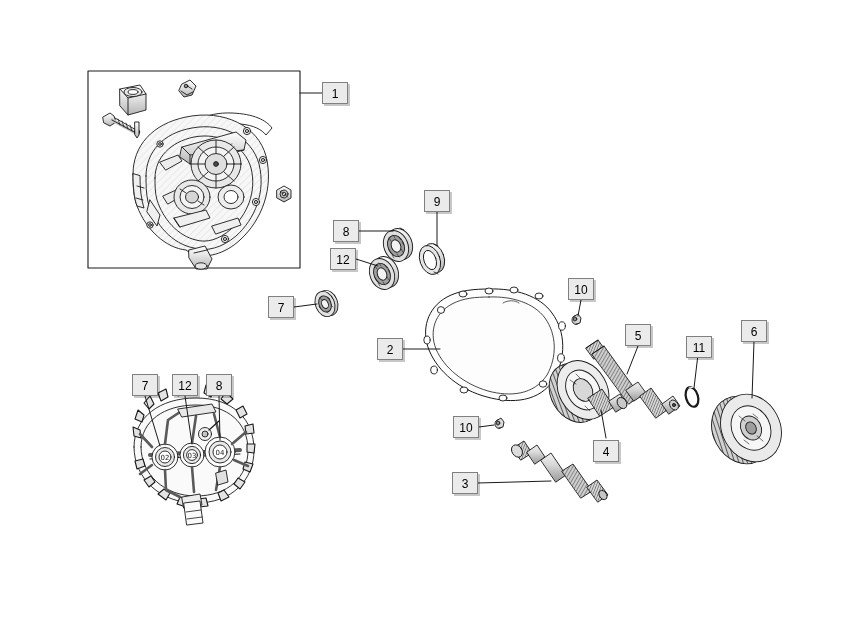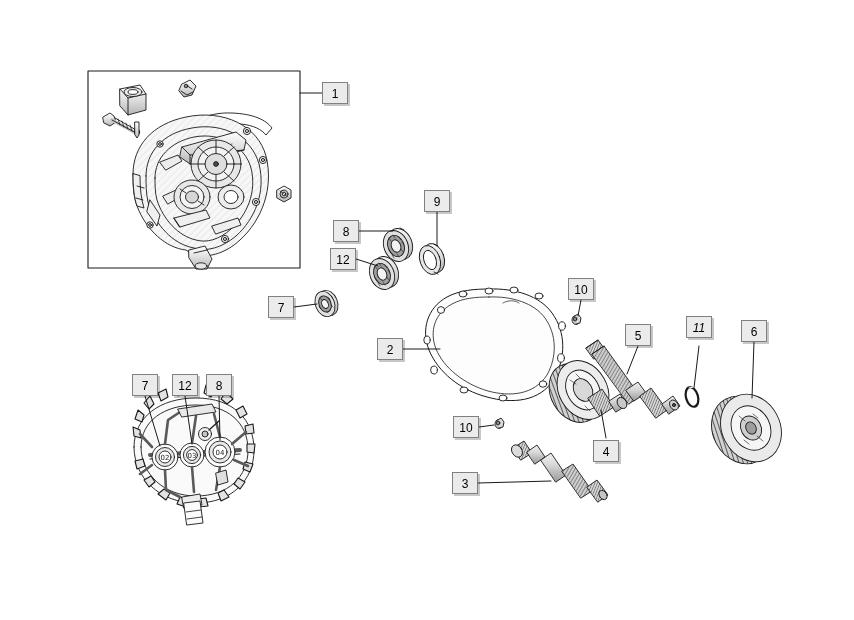--- a/index.html
+++ b/index.html
@@ -484,21 +484,21 @@
 
   <div class="callout-label" style="left:322px; top:82px;">1</div>
   <div class="callout-label" style="left:424px; top:190px;">9</div>
   <div class="callout-label" style="left:333px; top:220px;">8</div>
   <div class="callout-label" style="left:330px; top:248px;">12</div>
   <div class="callout-label" style="left:268px; top:296px;">7</div>
   <div class="callout-label" style="left:377px; top:338px;">2</div>
   <div class="callout-label" style="left:568px; top:278px;">10</div>
   <div class="callout-label" style="left:453px; top:416px;">10</div>
   <div class="callout-label" style="left:625px; top:324px;">5</div>
-  <div class="callout-label" style="left:686px; top:316px;font-style:italic;">11</div>
+  <div class="callout-label" style="left:686px; top:336px;">11</div>
   <div class="callout-label" style="left:741px; top:320px;">6</div>
   <div class="callout-label" style="left:593px; top:440px;">4</div>
   <div class="callout-label" style="left:452px; top:472px;">3</div>
   <div class="callout-label" style="left:132px; top:374px;">7</div>
   <div class="callout-label" style="left:172px; top:374px;">12</div>
   <div class="callout-label" style="left:206px; top:374px;">8</div>
 
 </div>
 
 </body></html>

